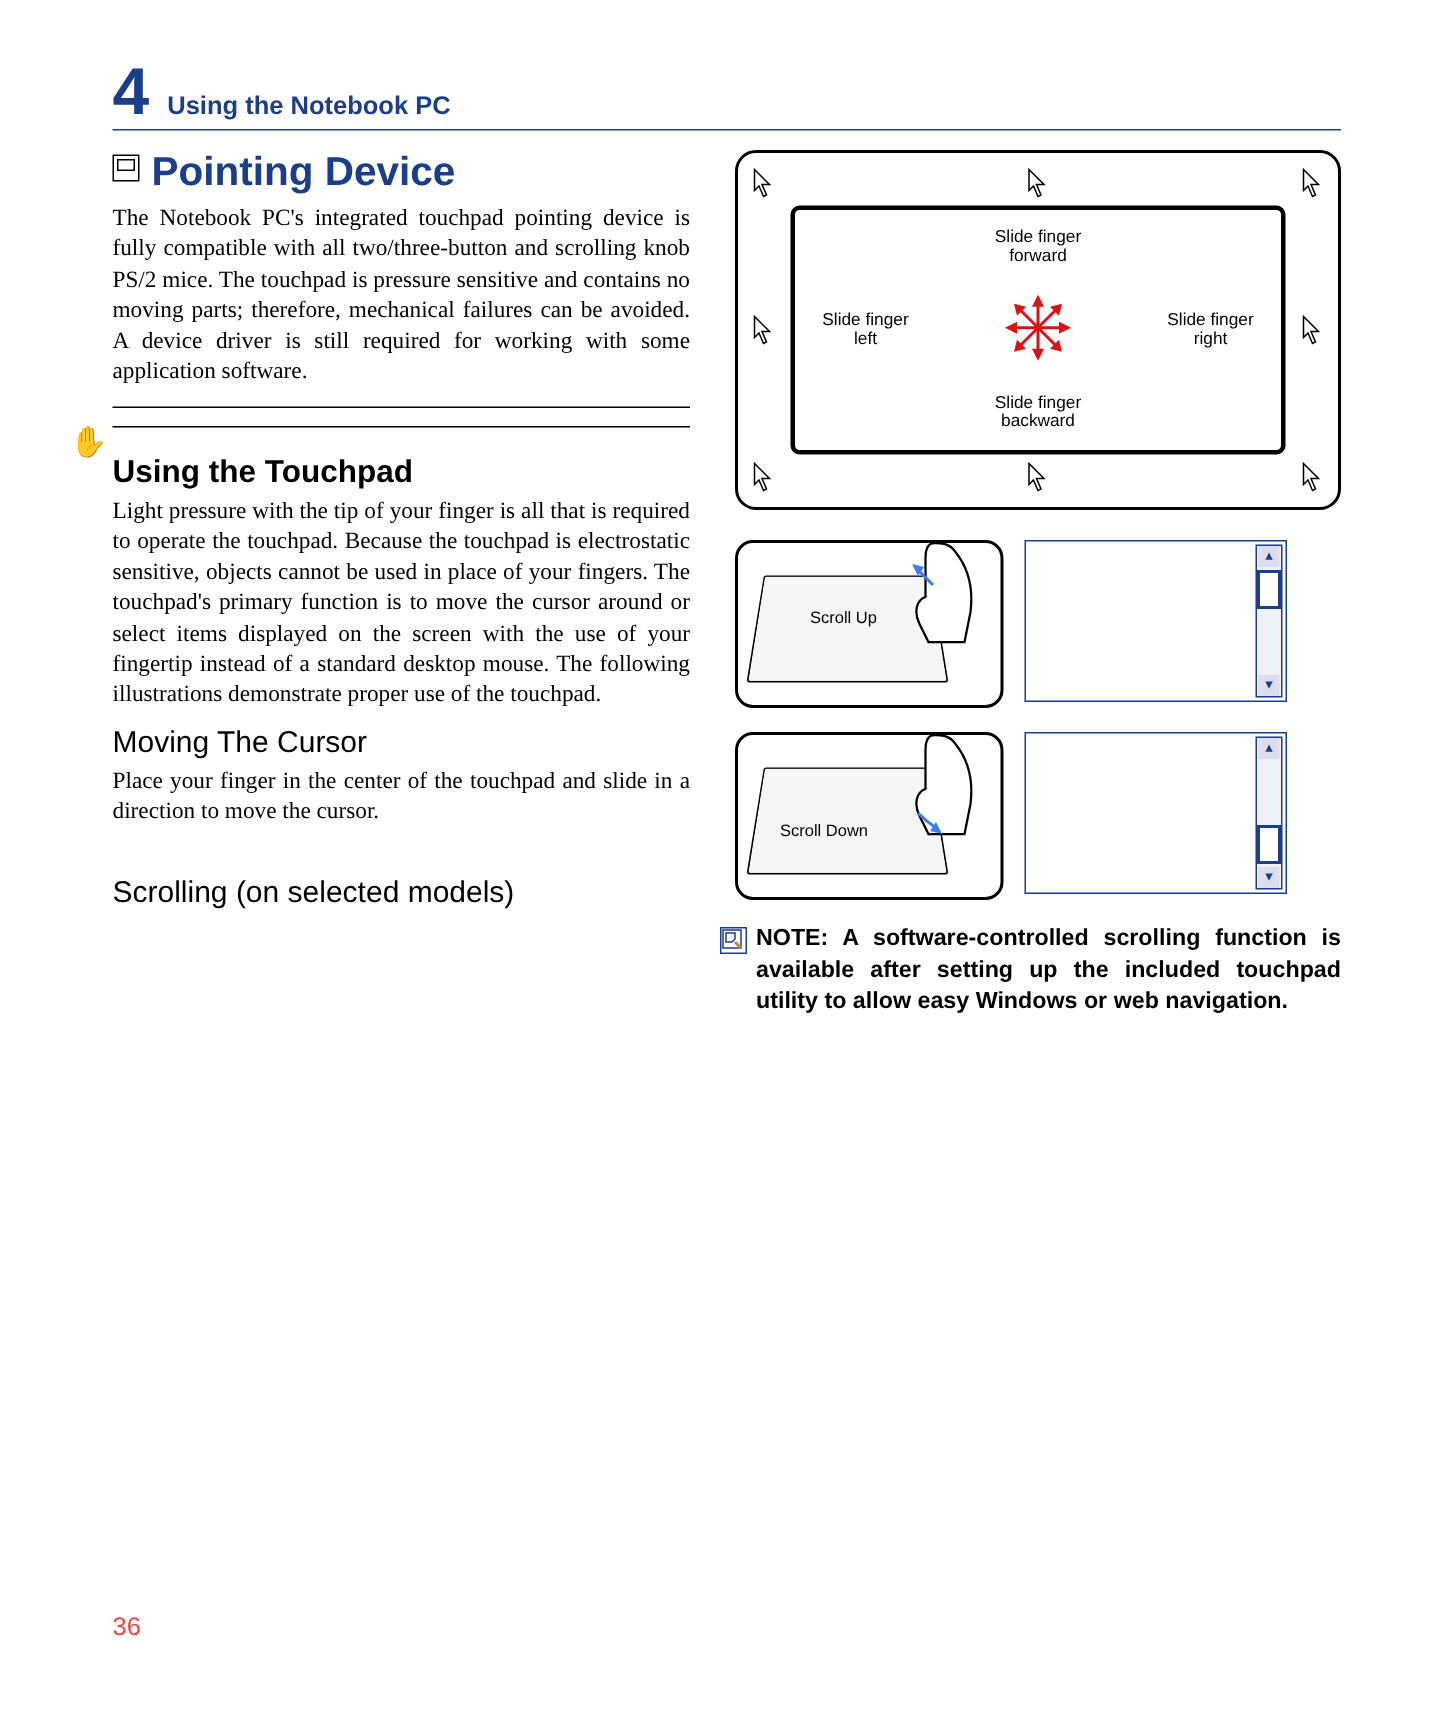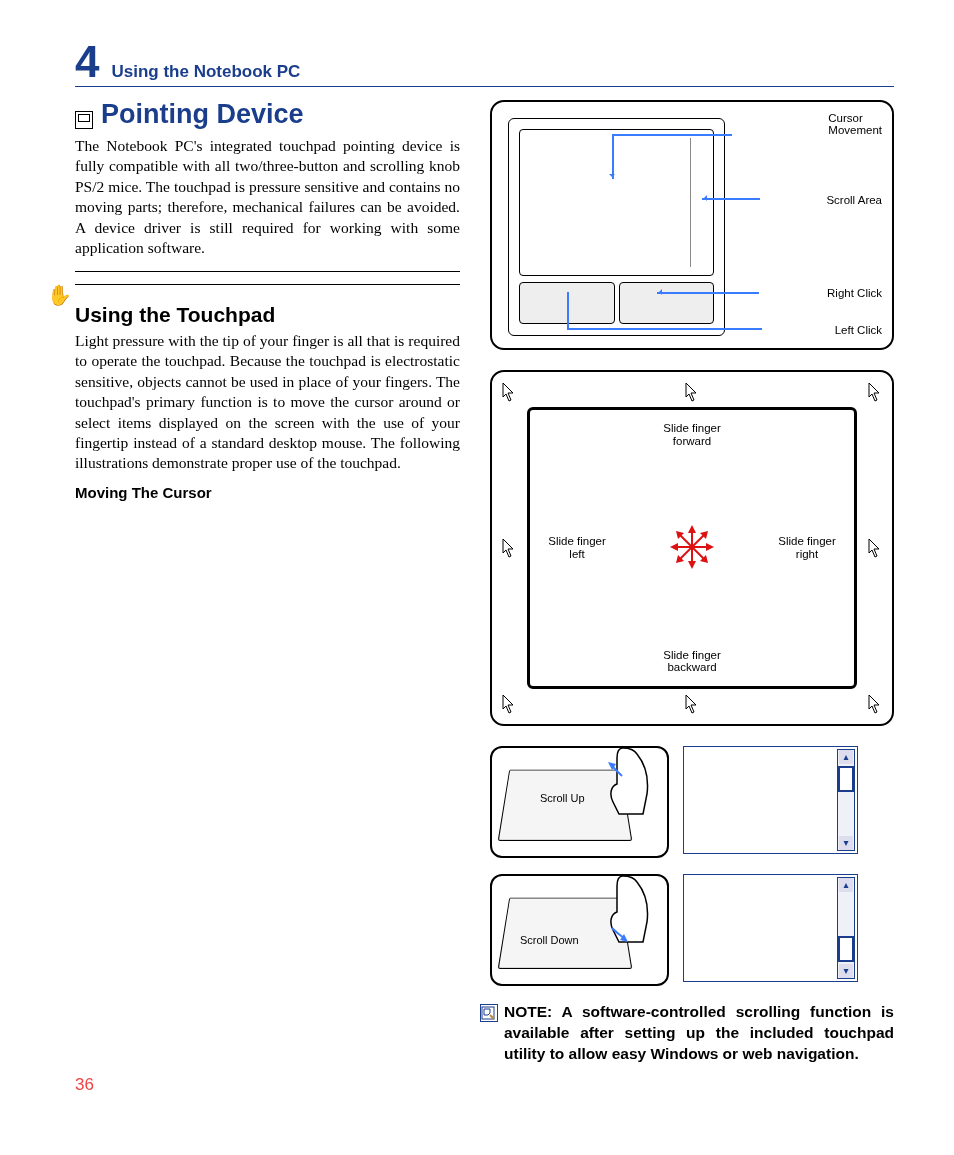--- a/index.html
+++ b/index.html
@@ -59,22 +59,22 @@
   }
   h2.section {
     font-family: Helvetica, Arial, sans-serif;
     font-size: 21px;
     font-weight: bold;
     color: #000;
     margin: 18px 0 4px 0;
   }
   h3.section {
     font-family: Helvetica, Arial, sans-serif;
-    font-size: 15px;
-    font-weight: bold;
+    font-size: 20px;
+    font-weight: normal;
     color: #000;
     margin: 10px 0 4px 0;
   }
   p.body {
     font-size: 15.5px;
     line-height: 1.32;
     text-align: justify;
     margin: 0 0 6px 0;
   }
   .important-box {
@@ -159,21 +159,21 @@
   .blue-arrow-down:after { content:""; position:absolute; bottom:-1px; left:-3px; border:3.5px solid transparent; border-top-color:#3a7cff; }
   .blue-arrow-scroll { left: 210px; top: 96px; width: 58px; height: 1.5px; background:#3a7cff; }
   .blue-arrow-scroll:after { content:""; position:absolute; left:-1px; top:-3px; border:3.5px solid transparent; border-right-color:#3a7cff; }
   .blue-arrow-rclick { left: 165px; top: 190px; width: 102px; height: 1.5px; background:#3a7cff;}
   .blue-arrow-rclick:after{ content:""; position:absolute; left:-1px; top:-3px; border:3.5px solid transparent; border-right-color:#3a7cff; }
   .blue-arrow-lclick { left: 75px; top: 190px; width: 1.5px; height: 36px; background:#3a7cff;}
   .blue-arrow-lclick-h { left: 75px; top: 226px; width: 195px; height: 1.5px; background:#3a7cff;}
   .blue-line-cursor-h { left:120px; top:32px; width:120px; height:1.5px; background:#3a7cff;}
 
   
-  .diagram2 { height: 356px; }
+  .diagram2 { height: 240px; }
   .d2-pad {
     position: absolute;
     left: 35px; right: 35px; top: 35px; bottom: 35px;
     border: 3px solid #000;
     border-radius: 6px;
   }
   .d2-label { position:absolute; text-align:center; font-size:11.5px; line-height:1.1;}
   .d2-forward { left:50%; top:50px; transform:translateX(-50%);}
   .d2-backward { left:50%; bottom:50px; transform:translateX(-50%);}
   .d2-left  { left: 50px; top:50%; transform:translateY(-50%); width:70px;}
@@ -222,21 +222,21 @@
     position: relative;
     margin-left: 14px;
   }
   .note-icon {
     position:absolute; left:-24px; top:2px; width:16px; height:16px;
     border:1px solid #1a3e8c;
   }
   .scrolling-block { margin-top: 30px; }
   .scrolling-block h3.section { margin-top:0;}
   .col-left .scrolling-block { margin-top: 32px; }
-  .heading-with-icon { display:flex; align-items:center; gap:8px;}
+  .heading-with-icon { display:flex; align-items:flex-start; gap:8px;}
   .head-icon-box { width:16px; height:16px; border:1px solid #000; margin-top:8px; display:inline-block; position:relative;}
   .head-icon-box:after { content:""; position:absolute; left:2px; top:2px; right:2px; bottom:6px; border:1px solid #000;}
 </style>
 </head>
 <body>
 
 <div class="page">
 
   <div class="header-row">
     <span class="chapter-num">4</span>
@@ -254,50 +254,30 @@
       <p class="body">The Notebook PC's integrated touchpad pointing device is fully compatible with all two/three-button and scrolling knob PS/2 mice. The touchpad is pressure sensitive and contains no moving parts; therefore, mechanical failures can be avoided. A device driver is still required for working with some application software.</p>
 
       <div class="important-box">
         <span class="hand-icon">✋</span>
       </div>
 
       <h2 class="section">Using the Touchpad</h2>
       <p class="body">Light pressure with the tip of your finger is all that is required to operate the touchpad. Because the touchpad is electrostatic sensitive, objects cannot be used in place of your fingers. The touchpad's primary function is to move the cursor around or select items displayed on the screen with the use of your fingertip instead of a standard desktop mouse. The following illustrations demonstrate proper use of the touchpad.</p>
 
       <h3 class="section">Moving The Cursor</h3>
+      <p class="body">Place your finger in the center of the touchpad and slide in a direction to move the cursor.</p>
 
       <div class="scrolling-block">
+        <h3 class="section">Scrolling (on selected models)</h3>
       </div>
 
     </div>
 
     <div class="col-right">
 
-      <div class="diagram diagram1">
-        <div class="tp-outer">
-          <div class="tp-pad">
-            <div class="tp-scroll-strip"></div>
-          </div>
-          <div class="tp-btns">
-            <div class="tp-btn"></div>
-            <div class="tp-btn"></div>
-          </div>
-        </div>
-        <div class="blue-line blue-line-cursor-h"></div>
-        <div class="blue-line blue-arrow-down"></div>
-        <div class="blue-line blue-arrow-scroll"></div>
-        <div class="blue-line blue-arrow-rclick"></div>
-        <div class="blue-line blue-arrow-lclick"></div>
-        <div class="blue-line blue-arrow-lclick-h"></div>
-        <div class="lbl lbl-cursor" style="white-space:pre;">Cursor
-Movement</div>
-        <div class="lbl lbl-scroll">Scroll Area</div>
-        <div class="lbl lbl-rclick">Right Click</div>
-        <div class="lbl lbl-lclick">Left Click</div>
-      </div>
 
       <div class="diagram diagram2">
 
         <span class="cursor-glyph" style="left:10px;top:10px;"><svg viewBox="0 0 14 20">
               <path d="M1 1 L1 15 L4 12 L7 19 L9 18 L6 11 L11 11 Z" fill="#fff" stroke="#000"></path>
             </svg></span>
         <span class="cursor-glyph" style="left:50%;top:10px;transform:translateX(-50%);"><svg viewBox="0 0 14 20">
               <path d="M1 1 L1 15 L4 12 L7 19 L9 18 L6 11 L11 11 Z" fill="#fff" stroke="#000"></path>
             </svg></span>
         <span class="cursor-glyph" style="right:10px;top:10px;"><svg viewBox="0 0 14 20">

